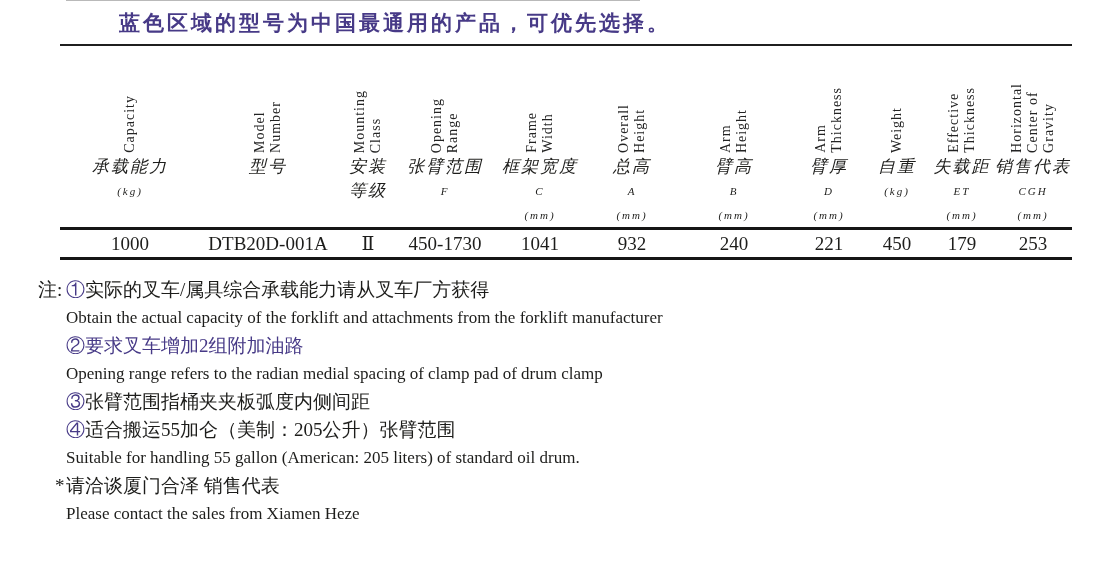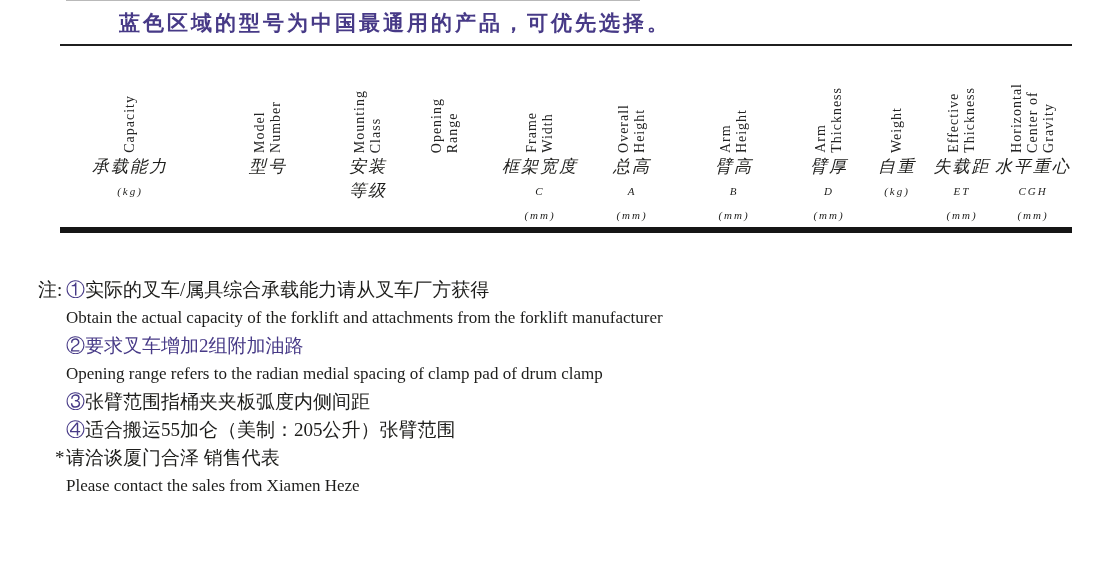--- a/index.html
+++ b/index.html
@@ -87,20 +87,24 @@
         <div class="hdr-cn">
           <div class="zh-line">安装</div>
           <div class="zh-line">等级</div>
         </div>
       </div>
       <div class="hcell" style="width: 90px;">
         <div class="hdr-en">
           <span class="v-label">Opening
 Range</span>
         </div>
+        <div class="hdr-cn">
+          <div class="zh-line">张臂范围</div>
+          <div class="sub-line">F</div>
+        </div>
       </div>
       <div class="hcell" style="width: 100px;">
         <div class="hdr-en">
           <span class="v-label">Frame
 Width</span>
         </div>
         <div class="hdr-cn">
           <div class="zh-line">框架宽度</div>
           <div class="sub-line">C</div>
           <div class="sub-line">(mm)</div>
@@ -159,32 +163,46 @@
           <div class="sub-line">(mm)</div>
         </div>
       </div>
       <div class="hcell" style="width: 78px;">
         <div class="hdr-en">
           <span class="v-label">Horizontal
 Center of
 Gravity</span>
         </div>
         <div class="hdr-cn">
-          <div class="zh-line">水平重心</div>
+          <div class="zh-line">销售代表</div>
           <div class="sub-line">CGH</div>
           <div class="sub-line">(mm)</div>
         </div>
       </div>
     </div>
   <div class="rule-mid"></div>
+  <div class="drow" id="data-row">
+      <div class="dcell" style="width: 140px;">1000</div>
+      <div class="dcell" style="width: 136px;">DTB20D-001A</div>
+      <div class="dcell" style="width: 64px;">Ⅱ</div>
+      <div class="dcell" style="width: 90px;">450-1730</div>
+      <div class="dcell" style="width: 100px;">1041</div>
+      <div class="dcell" style="width: 84px;">932</div>
+      <div class="dcell" style="width: 120px;">240</div>
+      <div class="dcell" style="width: 70px;">221</div>
+      <div class="dcell" style="width: 66px;">450</div>
+      <div class="dcell" style="width: 64px;">179</div>
+      <div class="dcell" style="width: 78px;">253</div>
+    </div>
   <div class="rule-bot"></div>
 </div>
 
 <div class="notes" id="notes">
     <div class="note-line zh"><span class="hang-label">注:</span><span class="circ">①</span><span>实际的叉车/属具综合承载能力请从叉车厂方获得</span></div>
     <div class="note-line en">Obtain the actual capacity of the forklift and attachments from the forklift manufacturer</div>
     <div class="note-line zh purple"><span class="circ">②</span><span>要求叉车增加2组附加油路</span></div>
     <div class="note-line en">Opening range refers to the radian medial spacing of clamp pad of drum clamp</div>
     <div class="note-line zh"><span class="circ">③</span><span>张臂范围指桶夹夹板弧度内侧间距</span></div>
     <div class="note-line zh"><span class="circ">④</span><span>适合搬运55加仑（美制：205公升）张臂范围</span></div>
+    <div class="note-line en">Suitable for handling 55 gallon (American: 205 liters) of standard oil drum.</div>
     <div class="note-line zh"><span class="hang-star">*</span><span>请洽谈厦门合泽 销售代表</span></div>
     <div class="note-line en">Please contact the sales from Xiamen Heze</div>
   </div>
 
 </body></html>

